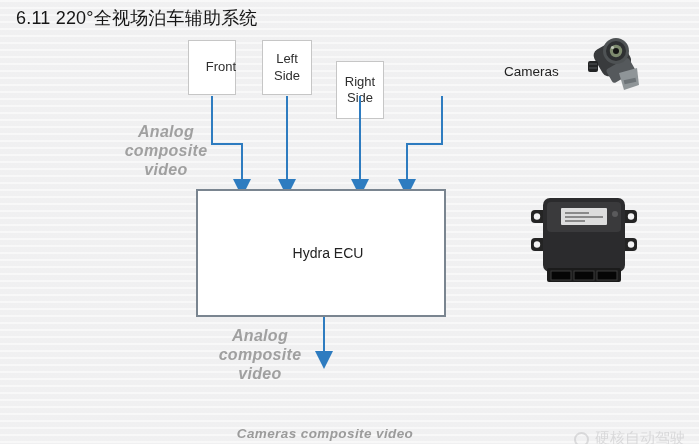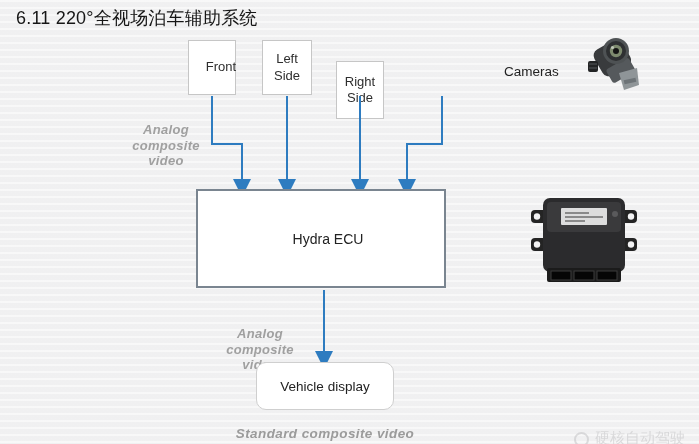--- a/index.html
+++ b/index.html
@@ -27,28 +27,28 @@
   .box-right{left:336px;top:37px;width:48px;height:58px;margin-top:24px;}
   .box-rear{left:417px;top:40px;width:51px;height:55px;}
   .cameras-label{
     position:absolute;left:504px;top:64px;
     font-size:13.5px;color:#222;
   }
   .camera-img{position:absolute;left:586px;top:35px;}
   .ecu-img{position:absolute;left:527px;top:192px;}
   .arrows{position:absolute;left:0;top:0;pointer-events:none;}
   .ecu-box{
-    position:absolute;left:196px;top:189px;width:250px;height:99px;
+    position:absolute;left:196px;top:189px;width:250px;height:128px;
     background:#ffffff;border:2px solid #7a8590;box-sizing:border-box;
     display:flex;align-items:center;justify-content:center;
     font-size:14px;color:#222;padding-left:14px;
   }
   .gray-label{
     position:absolute;text-align:center;
-    font-size:13px;font-weight:bold;font-style:italic;
+    font-size:16px;font-weight:bold;font-style:italic;
     color:#a0a0a0;line-height:1.2;letter-spacing:.3px;
   }
   .lbl-analog-top{left:118px;top:122px;width:96px;}
   .lbl-analog-bottom{left:210px;top:326px;width:100px;}
   .display-box{
     position:absolute;left:256px;top:362px;width:138px;height:48px;
     background:#ffffff;border:1px solid #cfcfcf;border-radius:10px;
     box-sizing:border-box;
     display:flex;align-items:center;justify-content:center;
     font-size:13.5px;color:#222;
@@ -143,24 +143,21 @@
     <rect x="38" y="28" width="20" height="2" fill="#8a8a8a"></rect>
     <circle cx="88" cy="22" r="3" fill="#5a5a5c"></circle>
     <rect x="20" y="76" width="74" height="14" rx="2" fill="#1b1b1b"></rect>
     <rect x="24" y="79" width="20" height="9" fill="#060606" stroke="#3c3c3c" stroke-width="1"></rect>
     <rect x="47" y="79" width="20" height="9" fill="#060606" stroke="#3c3c3c" stroke-width="1"></rect>
     <rect x="70" y="79" width="20" height="9" fill="#060606" stroke="#3c3c3c" stroke-width="1"></rect>
   </svg>
 
   <div class="gray-label lbl-analog-bottom">Analog composite video</div>
 
-  <div class="display-box">
-    <span>Vehicle display</span>
-  </div>
 
-  <div class="footer-label">Standard composite video</div>
+  <div class="footer-label">Cameras composite video</div>
 
   <div class="watermark">
     <span class="wm-circle"></span>
     <span class="wm-text">硬核自动驾驶</span>
   </div>
 
 </div>
 
 </body></html>

